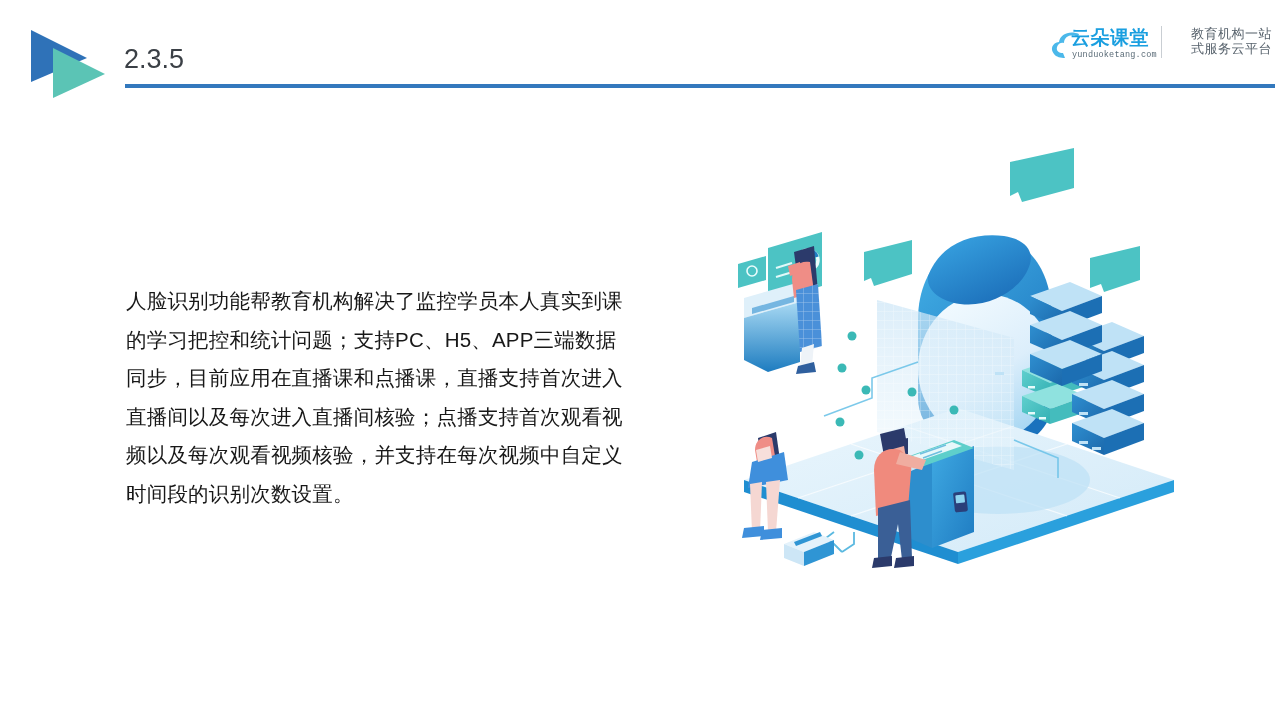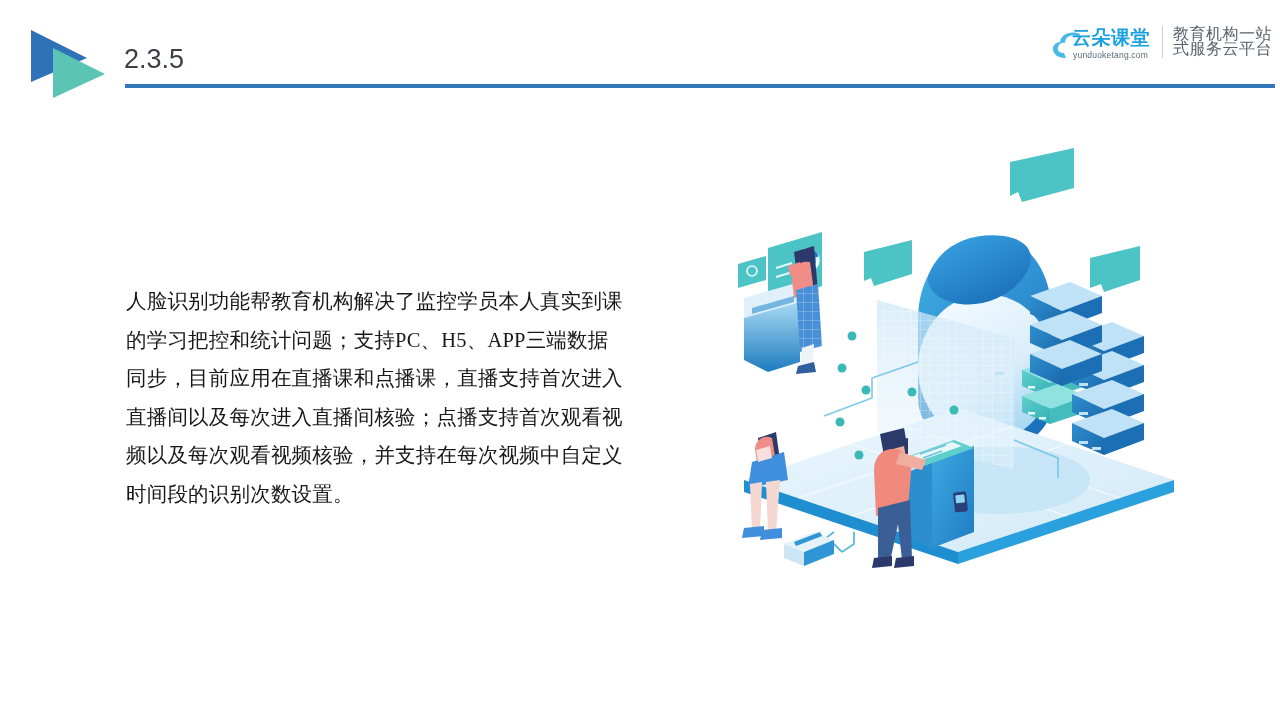--- a/index.html
+++ b/index.html
@@ -82,46 +82,47 @@
     color: #1a9fe0;
     letter-spacing: 0.5px;
     line-height: 20px;
   }
   .brand-url {
     position: absolute;
     left: 23px; top: 24px;
     font-size: 8.5px;
     color: #5a6b77;
     letter-spacing: 0.2px;
-    font-family: Liberation Sans, sans-serif;
+    font-family: Liberation Mono, monospace;
   }
   .brand-divider {
     width: 1px;
     height: 32px;
     background: #c9ced3;
     margin: 0 10px 0 6px;
   }
   .brand-tag {
-    font-size: 16px;
+    font-size: 13px;
     color: #57626c;
     line-height: 15px;
     letter-spacing: 0.5px;
+    margin-left: 19px;
   }
 
   
   .body-copy {
     position: absolute;
     left: 126px;
     top: 282px;
     width: 500px;
     font-size: 20.5px;
     line-height: 38.5px;
     color: #181818;
     letter-spacing: 0.2px;
-    font-family: Liberation Serif, serif;
+    font-family: Liberation Sans, sans-serif;
   }
 
   
   .illustration {
     position: absolute;
     left: 722px;
     top: 140px;
     width: 470px;
     height: 450px;
   }

